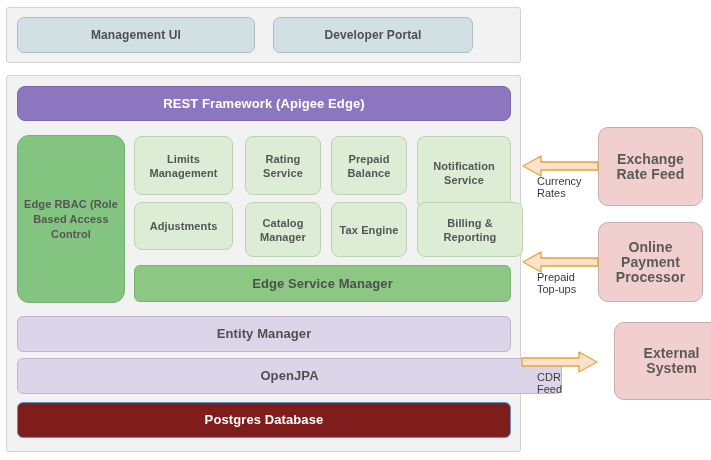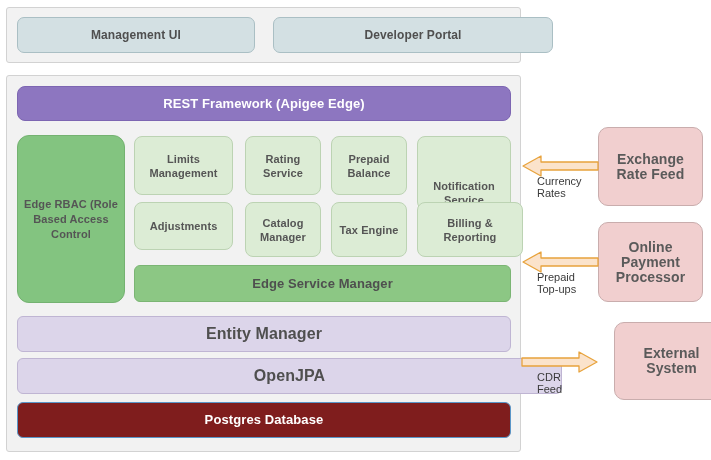--- a/index.html
+++ b/index.html
@@ -76,21 +76,21 @@
     border: 1px solid #7bb574;
     border-radius: 6px;
     font-size: 13px;
     color: #4f4f4f;
   }
 
   .node-purple {
     background: #dcd5ea;
     border: 1px solid #bfb5d3;
     border-radius: 6px;
-    font-size: 16px;
+    font-size: 13px;
     color: #4f4f4f;
   }
 
   .node-db {
     background: #7f1d1d;
     border: 1px solid #5a96c8;
     border-radius: 6px;
     font-size: 13px;
     color: #ffffff;
   }
@@ -119,21 +119,21 @@
 </style>
 </head>
 <body>
 
 <div class="abs panel" style="left:6px; top:7px; width:515px; height:56px;"></div>
 
 <div class="abs node node-client" style="left:17px; top:17px; width:238px; height:36px;">
   <span class="lbl">Management UI</span>
 </div>
 
-<div class="abs node node-client" style="left:273px; top:17px; width:280px; height:36px;">
+<div class="abs node node-client" style="left:273px; top:17px; width:200px; height:36px;">
   <span class="lbl">Developer Portal</span>
 </div>
 
 <div class="abs panel" style="left:6px; top:75px; width:515px; height:377px;"></div>
 
 <div class="abs node node-rest" style="left:17px; top:86px; width:494px; height:35px;">
   <span class="lbl">REST Framework (Apigee Edge)</span>
 </div>
 
 <div class="abs node node-rbac" style="left:17px; top:135px; width:108px; height:168px;">
@@ -142,21 +142,21 @@
 
 <div class="abs node node-service" style="left:134px; top:136px; width:99px; height:59px;">
   <span class="lbl">Limits Management</span>
 </div>
 <div class="abs node node-service" style="left:245px; top:136px; width:76px; height:59px;">
   <span class="lbl">Rating Service</span>
 </div>
 <div class="abs node node-service" style="left:331px; top:136px; width:76px; height:59px;">
   <span class="lbl">Prepaid Balance</span>
 </div>
-<div class="abs node node-service" style="left:417px; top:136px; width:94px; height:74px;align-items:flex-end;">
+<div class="abs node node-service" style="left:417px; top:136px; width:94px; height:74px;">
   <span class="lbl">Notification Service</span>
 </div>
 
 <div class="abs node node-service" style="left:134px; top:202px; width:99px; height:48px;">
   <span class="lbl">Adjustments</span>
 </div>
 <div class="abs node node-service" style="left:245px; top:202px; width:76px; height:55px;">
   <span class="lbl">Catalog Manager</span>
 </div>
 <div class="abs node node-service" style="left:331px; top:202px; width:76px; height:55px;">

